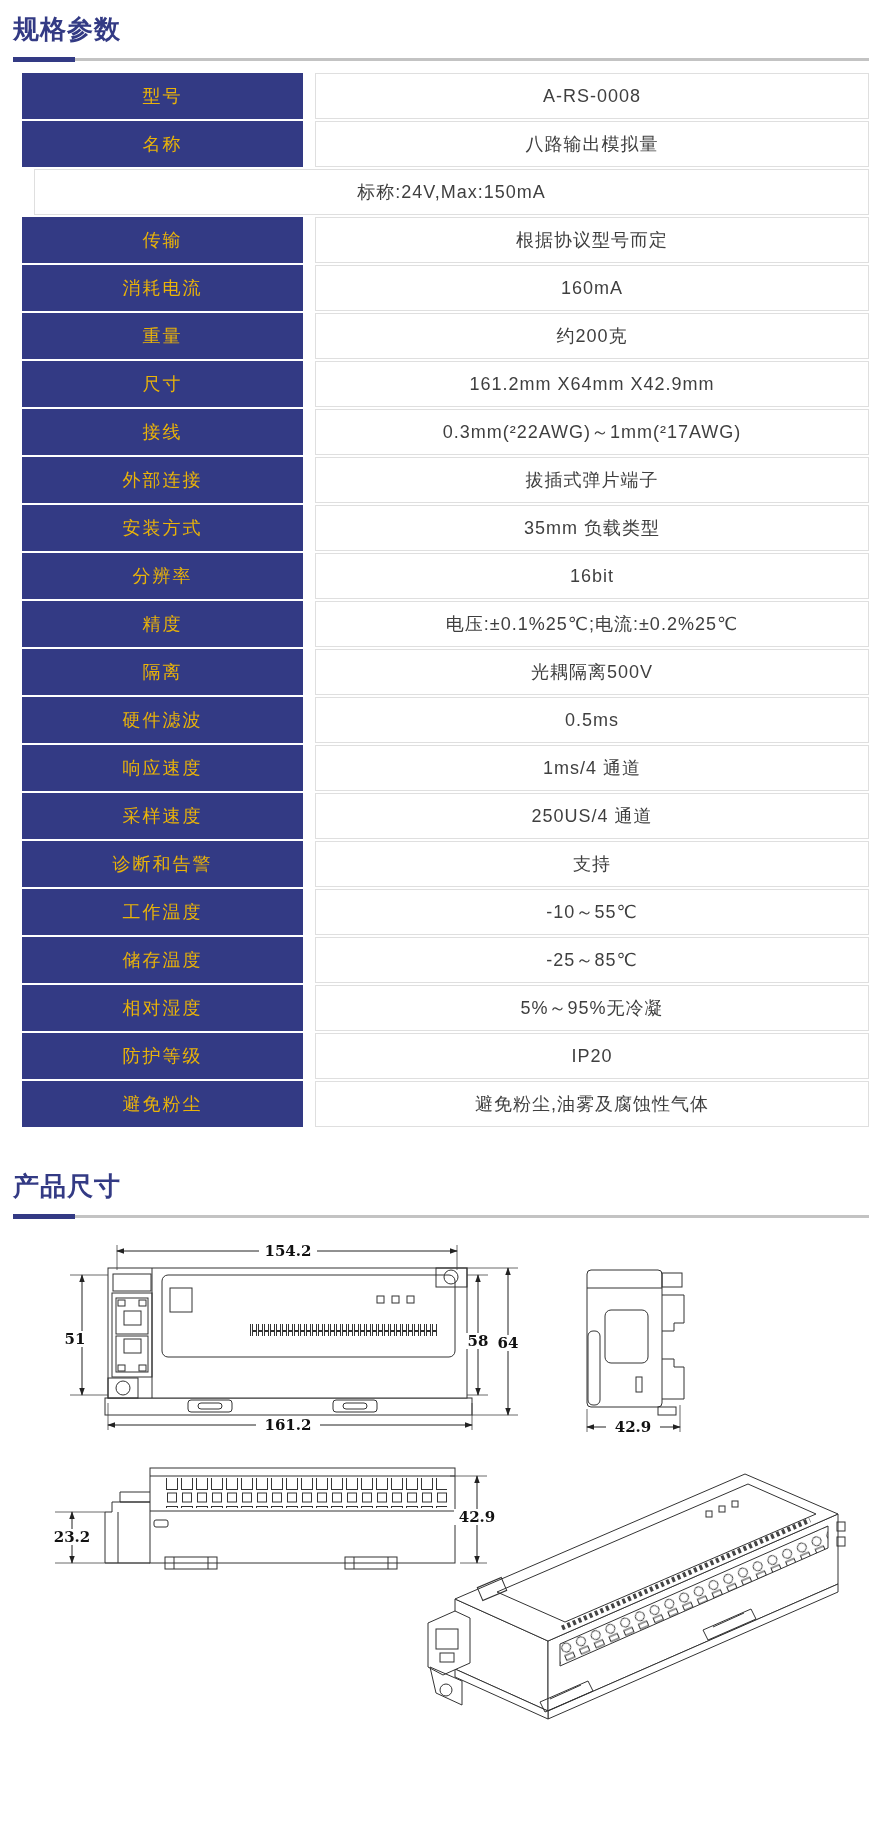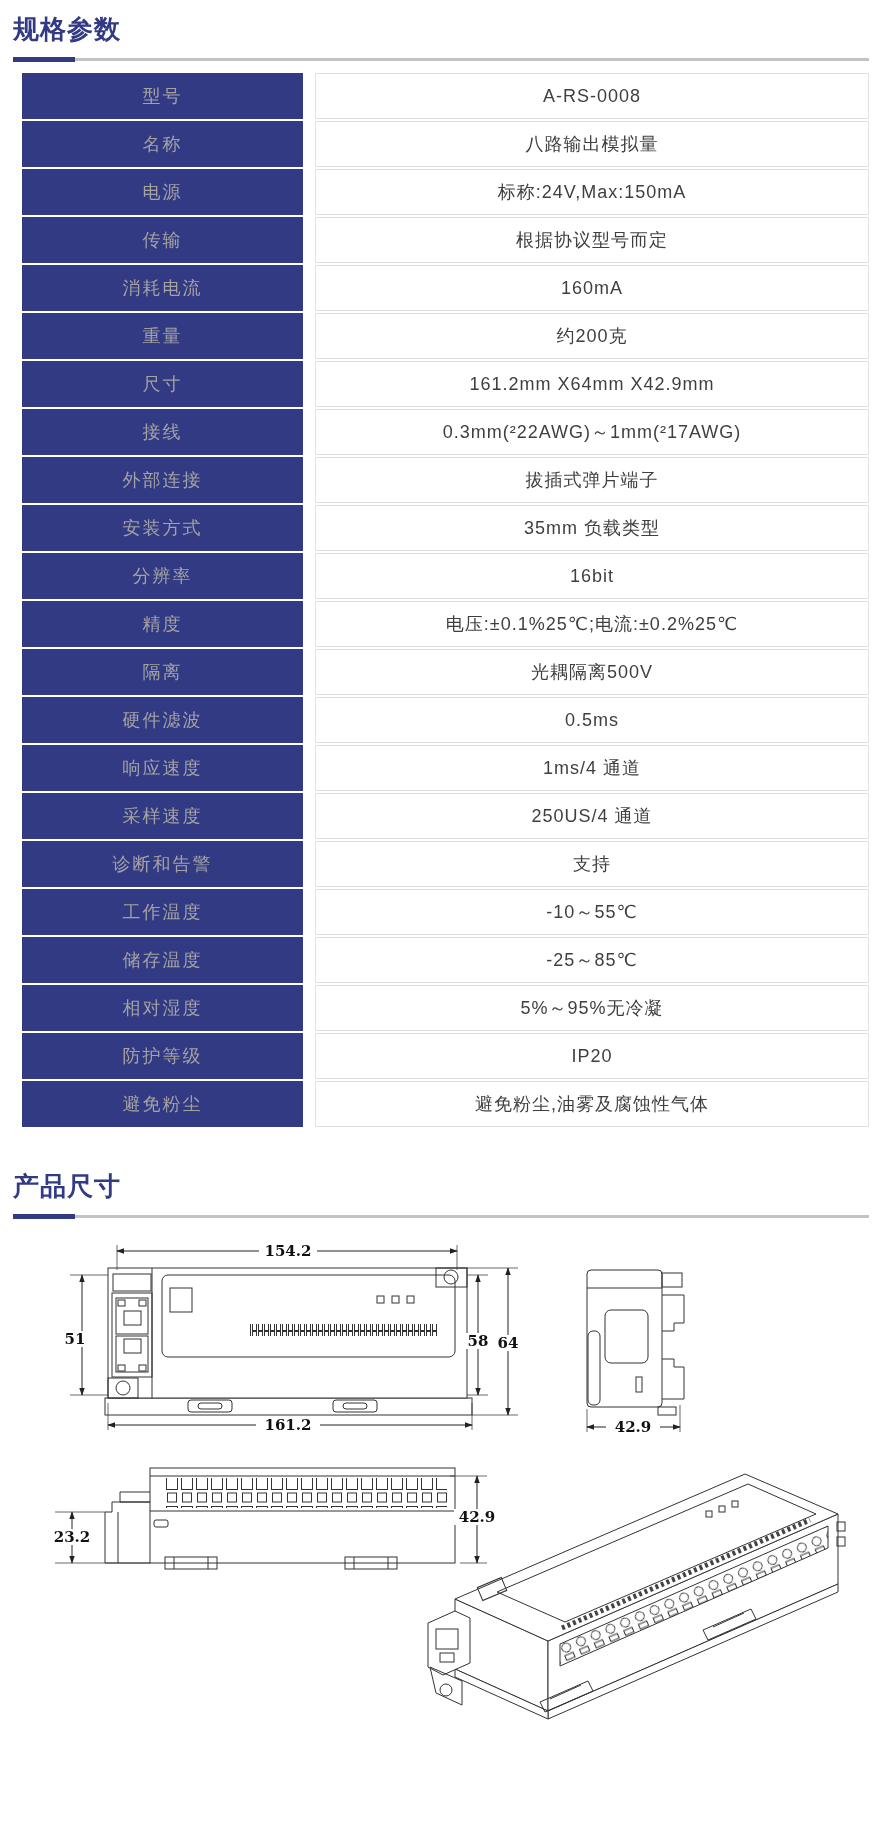--- a/index.html
+++ b/index.html
@@ -10,21 +10,21 @@
   .sec-title{
     margin:0;padding:13px 0 0 13px;font-size:26px;line-height:32px;
     color:#333a84;font-weight:600;letter-spacing:1px;
   }
   .sec-rule{position:relative;margin:12px 22px 0 13px;height:5px;}
   .rule-line{position:absolute;top:1px;left:0;right:0;height:3px;background:#c3c3c3;}
   .rule-accent{position:absolute;top:0;left:0;width:62px;height:5px;background:#333a84;}
   .spec-table{margin:11px 22px 0 22px;}
   .spec-row{display:flex;height:46px;margin-bottom:2px;}
   .spec-label{
-    width:281px;flex:0 0 281px;background:#333a84;color:#a3a3a3;font-size:18px;
+    width:281px;flex:0 0 281px;background:#333a84;color:#eab308;font-size:18px;
     display:flex;align-items:center;justify-content:center;letter-spacing:2px;
   }
   .spec-value{
     flex:1;margin-left:12px;border:1px solid #dfdfdf;background:#ffffff;color:#3f3f3f;
     font-size:18px;display:flex;align-items:center;justify-content:center;letter-spacing:1px;
   }
   .dims-section{margin-top:30px;}
   .drawings{margin-top:16px;}
   svg .ln{stroke:#333333;stroke-width:1;fill:none;}
   svg .face{stroke:#333333;stroke-width:1;fill:#ffffff;}
@@ -55,21 +55,20 @@
           <div class="spec-label">型号</div>
           <div class="spec-value">A-RS-0008</div>
         </div>
 
         <div class="spec-row">
           <div class="spec-label">名称</div>
           <div class="spec-value">八路输出模拟量</div>
         </div>
 
         <div class="spec-row">
-          <div class="spec-label">电源</div>
           <div class="spec-value">标称:24V,Max:150mA</div>
         </div>
 
         <div class="spec-row">
           <div class="spec-label">传输</div>
           <div class="spec-value">根据协议型号而定</div>
         </div>
 
         <div class="spec-row">
           <div class="spec-label">消耗电流</div>

